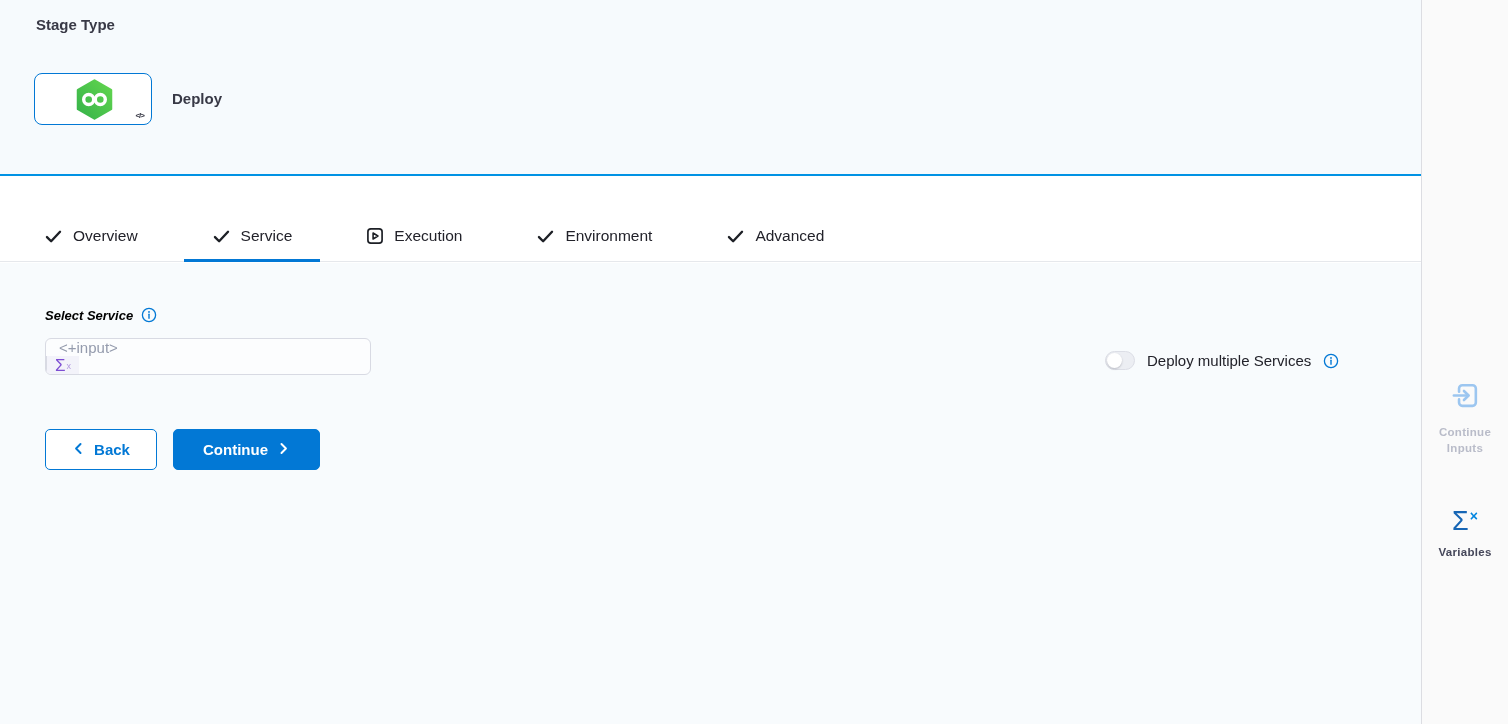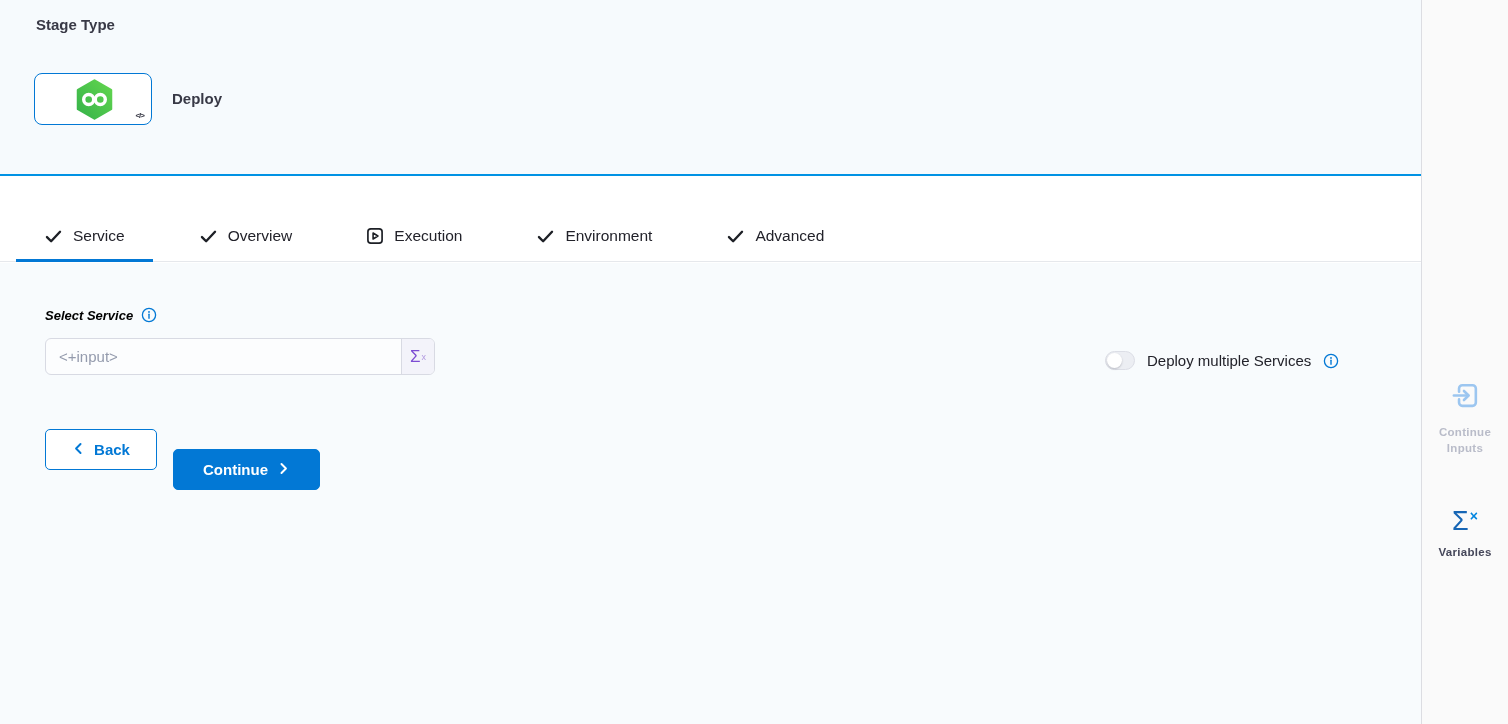--- a/index.html
+++ b/index.html
@@ -31,23 +31,23 @@
   .tab .tab-icon { display:flex; align-items:center; }
   .tab.active::after { content:""; position:absolute; left:0; right:0; bottom:-1px;
                        height:3px; background:#0278d5; }
 
   
   .content { position:absolute; top:263px; left:0; width:100%; height:461px;
              background:#f8fbfd; }
   .select-label-row { position:absolute; left:45px; top:44px; display:flex;
                       align-items:center; gap:8px; }
   .select-label { font-size:13px; font-weight:700; color:#000000;font-style:italic; }
-  .input-group { position:absolute; left:45px; top:75px; width:390px; height:37px;
+  .input-group { position:absolute; left:45px; top:75px; width:326px; height:37px;
                  display:flex; border:1px solid #d8dae3; border-radius:6px;
-                 background:#fcfdfe; overflow:hidden; }
+                 background:#fcfdfe; overflow:hidden;flex-direction:column; }
   .service-input { flex:1; border:none; outline:none; background:transparent;
                    padding:0 13px; font-size:15px; color:#949bad;
                    font-family:"Liberation Sans", sans-serif; }
   .sigma-btn { width:33px; border-left:1px solid #d8dae3; background:#f3f3fa;
                display:flex; align-items:center; justify-content:center;
                cursor:pointer; }
   .sigma-btn .sig { font-size:17px; color:#7d4dd3; }
   .sigma-btn .sig-sup { font-size:9px; color:#b29ae0; vertical-align:super;
                         margin-left:1px; }
   .toggle-row { position:absolute; left:1105px; top:88px; display:flex;
@@ -58,21 +58,21 @@
                   border-radius:50%; background:#ffffff;
                   box-shadow:0 1px 2px rgba(40,41,61,.25); }
   .toggle-label { font-size:15px; color:#22222a; }
   .btn-row { position:absolute; left:45px; top:166px; display:flex; gap:16px; }
   .btn { display:flex; align-items:center; justify-content:center; gap:9px;
          height:41px; border-radius:5px; font-size:15px; font-weight:700;
          cursor:pointer; font-family:"Liberation Sans", sans-serif; }
   .btn-back { width:112px; background:#ffffff; border:1px solid #0278d5;
               color:#0278d5; }
   .btn-continue { width:147px; background:#0278d5; border:1px solid #0278d5;
-                  color:#ffffff;margin-top:20px; }
+                  color:#ffffff; }
 
   
   .rail { position:absolute; left:1421px; top:0; width:87px; height:724px;
           background:#fafafa; border-left:1px solid #dcdde2; }
   .rail-btn { position:absolute; left:0; width:100%; text-align:center;
               cursor:pointer; }
   .rail-btn .rail-label { display:block; margin:10px auto 0; font-size:11.5px;
               font-weight:700; letter-spacing:.3px; line-height:1.35; width:62px; }
   .rail-template { top:380px; }
   .rail-template .rail-label { color:#b9bcc9; }
@@ -103,35 +103,35 @@
           <circle cx="12.7" cy="20.5" r="5" fill="none" stroke="#ffffff" stroke-width="3.4"></circle>
           <circle cx="24.3" cy="20.5" r="5" fill="none" stroke="#ffffff" stroke-width="3.4"></circle>
         </svg>
       </span>
       <span class="code-glyph">&lt;/&gt;</span>
     </div>
     <div class="stage-name">Deploy</div>
   </div>
 
   <div class="tabbar">
+    <div class="tab">
+      <span class="tab-icon">
+        <svg width="19" height="19" viewBox="0 0 16 16">
+            <path d="M2.5 8.5 L6 12 L13.5 4" fill="none" stroke="#1d2026" stroke-width="2" stroke-linecap="round" stroke-linejoin="round"></path>
+          </svg>
+      </span>
+      <span class="tab-label">Overview</span>
+    </div>
     <div class="tab active">
       <span class="tab-icon">
         <svg width="19" height="19" viewBox="0 0 16 16">
             <path d="M2.5 8.5 L6 12 L13.5 4" fill="none" stroke="#1d2026" stroke-width="2" stroke-linecap="round" stroke-linejoin="round"></path>
           </svg>
       </span>
       <span class="tab-label">Service</span>
-    </div>
-    <div class="tab">
-      <span class="tab-icon">
-        <svg width="19" height="19" viewBox="0 0 16 16">
-            <path d="M2.5 8.5 L6 12 L13.5 4" fill="none" stroke="#1d2026" stroke-width="2" stroke-linecap="round" stroke-linejoin="round"></path>
-          </svg>
-      </span>
-      <span class="tab-label">Overview</span>
     </div>
     <div class="tab">
       <span class="tab-icon">
         <svg width="18" height="18" viewBox="0 0 16 16">
           <rect x="1.7" y="1.7" width="12.6" height="12.6" rx="2.6" fill="none" stroke="#1d2026" stroke-width="1.5"></rect>
           <path d="M6.3 5.3 L10.6 8 L6.3 10.7 Z" fill="none" stroke="#1d2026" stroke-width="1.4" stroke-linejoin="round"></path>
         </svg>
       </span>
       <span class="tab-label">Execution</span>
     </div>

